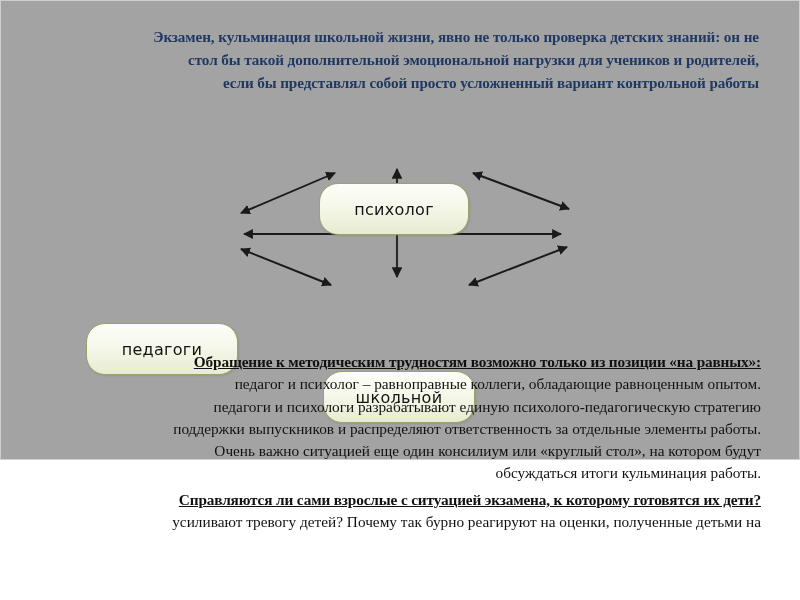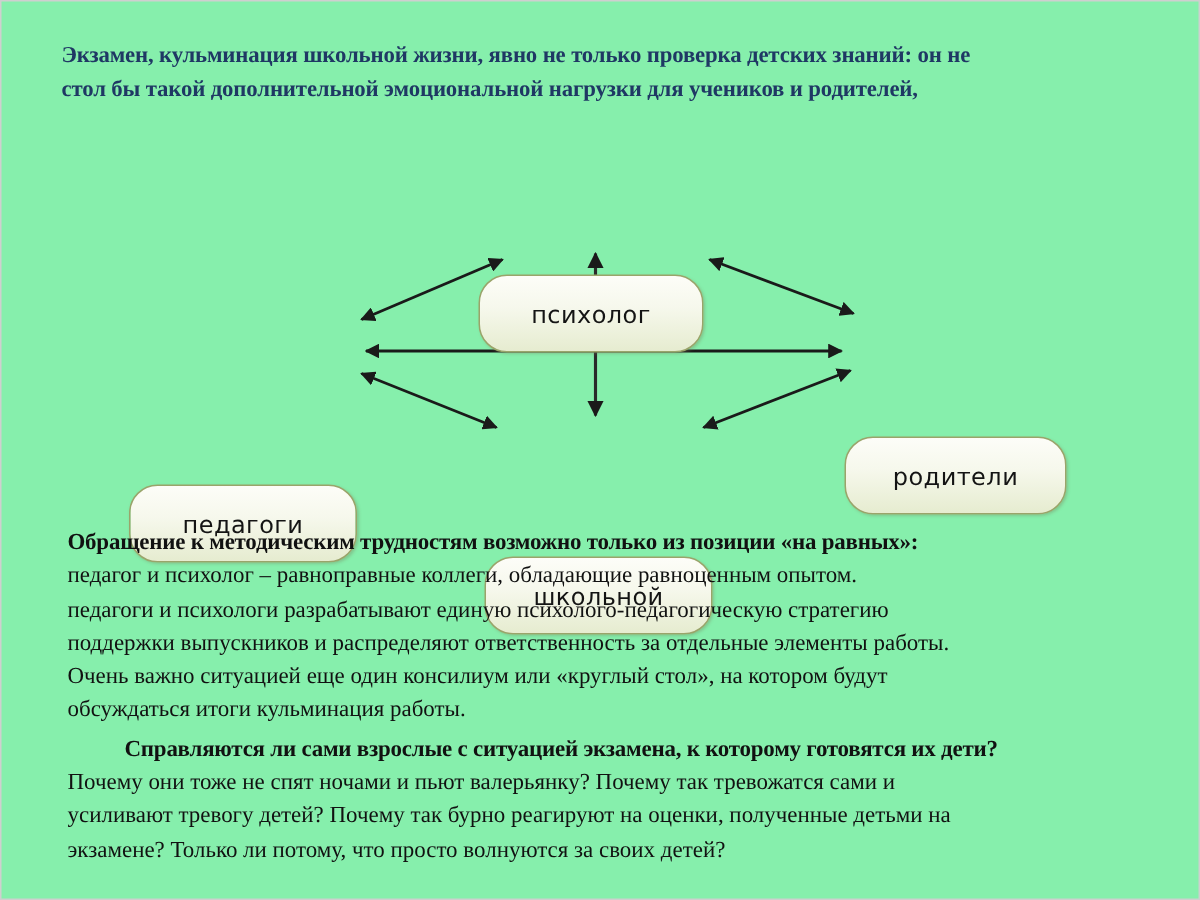--- a/index.html
+++ b/index.html
@@ -5,24 +5,25 @@
 <style>
   html,body{margin:0;padding:0;}
   body{
     width:800px;height:600px;
     background:#ffffff;
     font-family:"Liberation Serif", serif;
     overflow:hidden;
   }
   #slide{
     position:relative;
-    width:800px;height:600px;
+    width:800px;height:460px;
     box-sizing:border-box;
     border:1px solid #cfcfcf;
-    background:#86efac;
+    background:#a3a3a3;
+    text-align:right;
   }
 
   
   #title-block{
     position:absolute;
     left:40px; top:24px; width:718px;
     font-family:"Liberation Serif", serif;
     font-weight:bold;
     font-size:15.2px;
     line-height:23px;
@@ -60,32 +61,34 @@
     position:absolute;
     left:44px; top:350px; width:716px;
     font-family:"Liberation Serif", serif;
     font-size:15.3px;
     line-height:22.3px;
     color:#111111;
   }
   #body-block .bline{display:block;white-space:nowrap;}
   #body-block .bline.head{
     font-weight:bold;
+    text-decoration:underline;
     letter-spacing:-0.15px;
   }
   #body-block .bline.head.second{margin-top:4px;margin-left:38px;}
 </style>
 </head>
 <body>
 
 <div id="slide">
 
   <div id="title-block">
     <span class="tline">Экзамен, кульминация школьной жизни, явно не только проверка детских знаний: он не</span>
     <span class="tline">стол бы такой дополнительной эмоциональной нагрузки для учеников и родителей,</span>
+    <span class="tline">если бы представлял собой просто усложненный вариант контрольной работы</span>
   </div>
 
   <div id="diagram">
 
     <svg width="800" height="260" viewBox="0 0 800 260">
       <defs>
         <marker id="ahead" viewBox="0 0 10 10" refX="9" refY="5" markerWidth="5.2" markerHeight="5.2" orient="auto-start-reverse">
           <path d="M 0 0 L 10 5 L 0 10 z" fill="#1a1a1a"></path>
         </marker>
         <marker id="atail" viewBox="0 0 10 10" refX="9" refY="5" markerWidth="5.2" markerHeight="5.2" orient="auto">
@@ -105,41 +108,36 @@
 
       <line x1="396" y1="80" x2="396" y2="188" stroke="#2a2a2a" stroke-width="2.1" marker-start="url(#ahead)" marker-end="url(#atail)"></line>
     </svg>
 
     <div class="node" id="node-psiholog">
       <span>психолог</span>
     </div>
     <div class="node" id="node-pedagogi">
       <span>педагоги</span>
     </div>
-    <div class="node" id="node-roditeli">
-      <span>родители</span>
-    </div>
     <div class="node" id="node-uchashiesya">
       <span>школьной</span>
     </div>
   </div>
 
   <div id="body-block">
 
     <div>
       <span class="bline head">Обращение к методическим трудностям возможно только из позиции «на равных»:</span>
       <span class="bline">педагог и психолог – равноправные коллеги, обладающие равноценным опытом.</span>
       <span class="bline">педагоги и психологи разрабатывают единую психолого-педагогическую стратегию</span>
       <span class="bline">поддержки выпускников и распределяют ответственность за отдельные элементы работы.</span>
       <span class="bline">Очень важно ситуацией еще один консилиум или «круглый стол», на котором будут</span>
       <span class="bline">обсуждаться итоги кульминация работы.</span>
     </div>
 
     <div>
       <span class="bline head second">Справляются ли сами взрослые с ситуацией экзамена, к которому готовятся их дети?</span>
-      <span class="bline">Почему они тоже не спят ночами и пьют валерьянку? Почему так тревожатся сами и</span>
       <span class="bline">усиливают тревогу детей? Почему так бурно реагируют на оценки, полученные детьми на</span>
-      <span class="bline">экзамене? Только ли потому, что просто волнуются за своих детей?</span>
     </div>
 
   </div>
 
 </div>
 
 </body></html>

